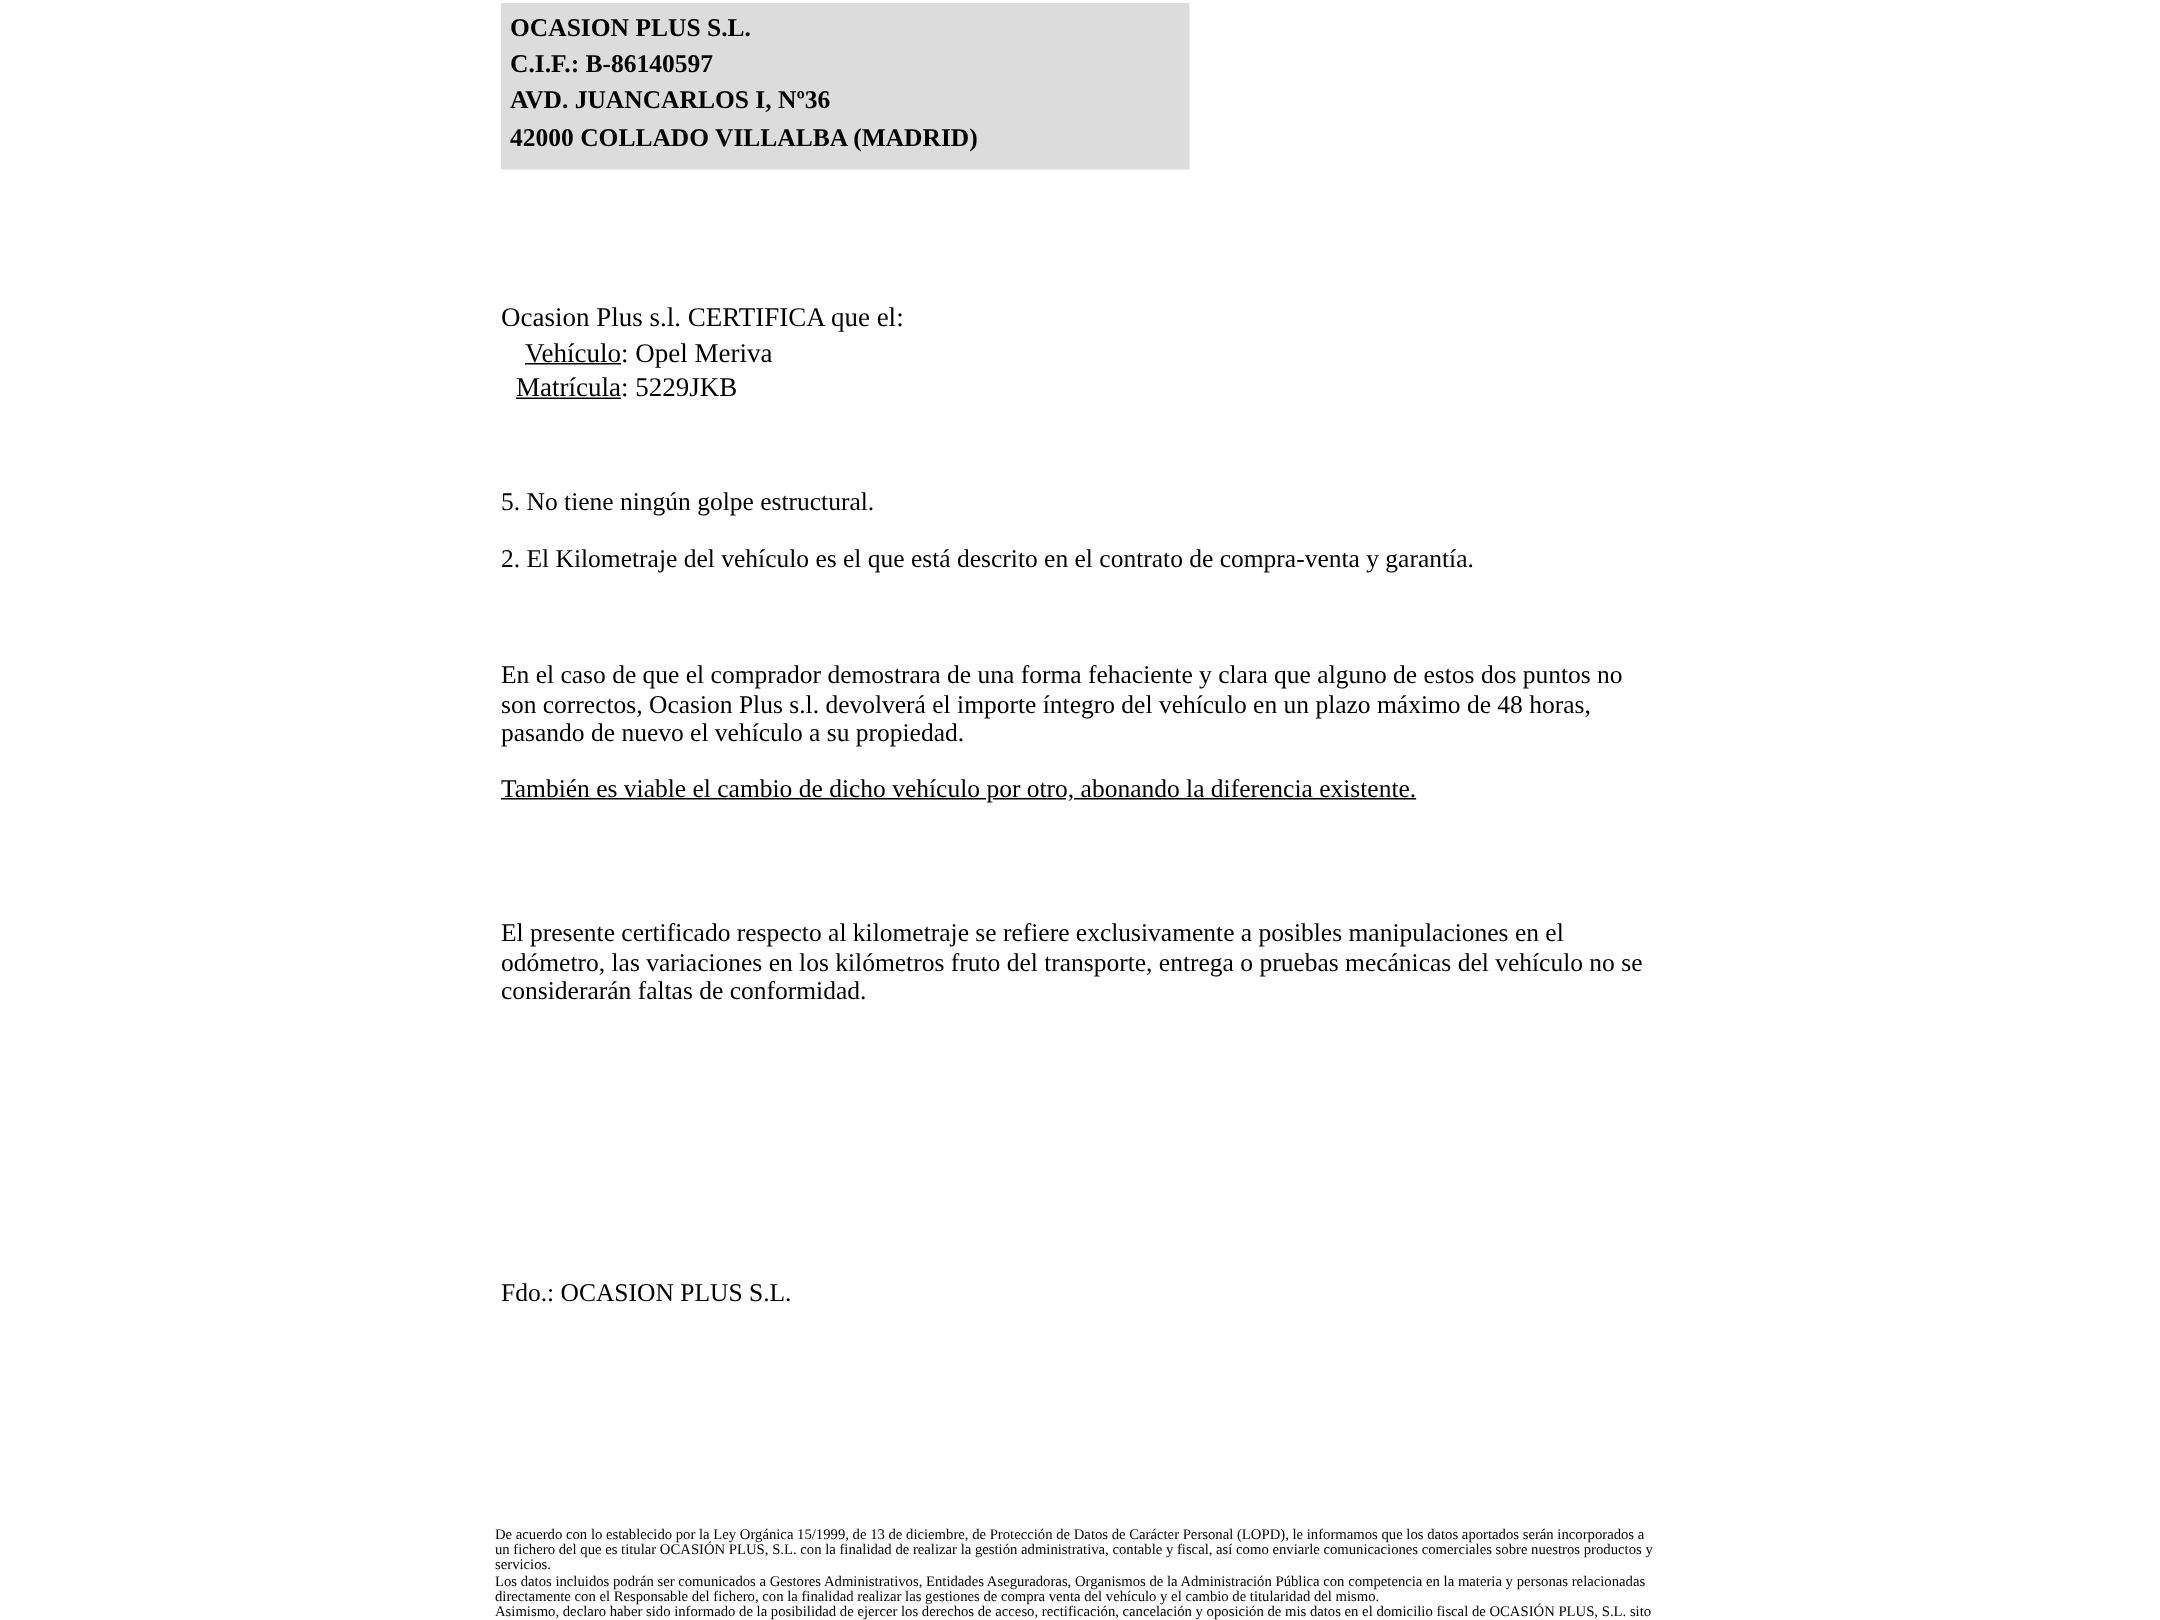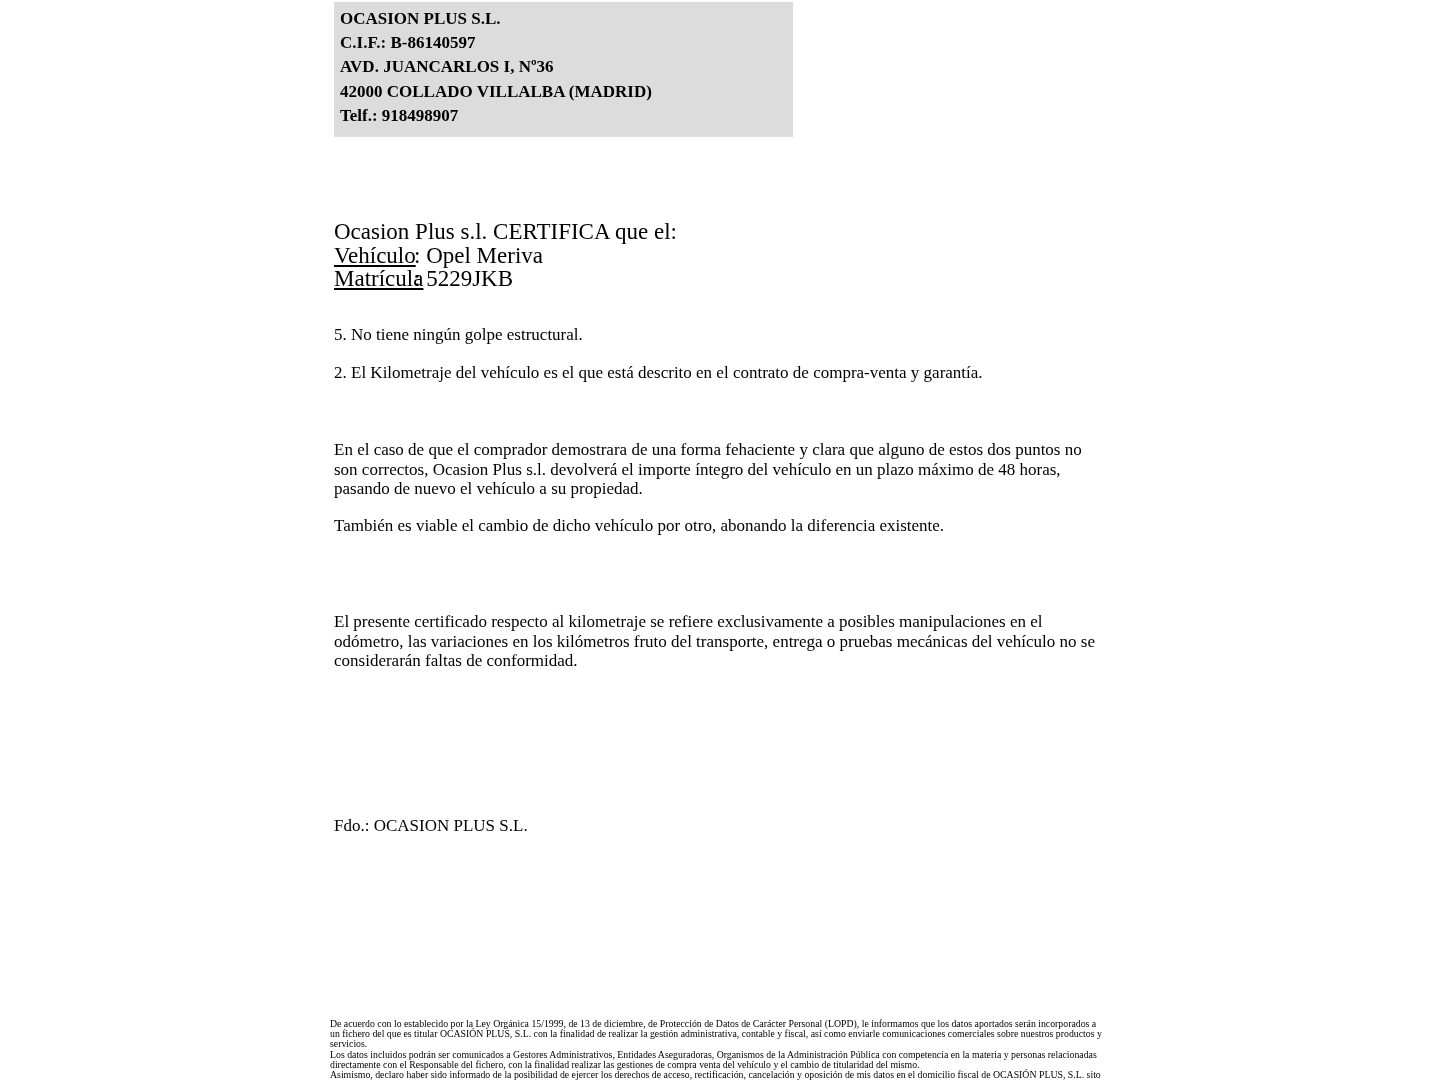--- a/index.html
+++ b/index.html
@@ -36,49 +36,49 @@
     position: absolute;
     left: 0;
     top: 171px;
     width: 760px;
     text-align: right;
     font-size: 17px;
   }
   .certify {
     position: absolute;
     left: 0;
-    top: 220px;
-    font-size: 23px;
+    top: 200px;
+    font-size: 18px;
     line-height: 23.5px;
   }
   .field-row .label-cell {
     display: inline-block;
     width: 80px;
     text-align: right;
   }
   .field-row .label-cell .ul {
     text-decoration: underline;
   }
   .para {
     position: absolute;
     left: 0;
     width: 768px;
     font-size: 17px;
     line-height: 19.6px;
   }
   .p-point1   { top: 325px; }
   .p-point2   { top: 363px; }
   .p-body1    { top: 440px; }
-  .p-body2    { top: 516px; }
+  .p-body2    { top: 516px; text-decoration: underline; }
   .p-body3    { top: 555px; }
   .p-body4    { top: 612px; }
   .signature  {
     position: absolute;
     left: 0;
-    top: 816px;
+    top: 852px;
     font-size: 17px;
     text-align: center;
   }
   .legal {
     position: absolute;
     left: -4px;
     top: 1019px;
     width: 772px;
     font-size: 9.8px;
     line-height: 10.2px;
@@ -89,21 +89,20 @@
 <body>
 
 <div class="page">
   <div class="content">
 
     <div class="header-box" style="background: rgb(220, 220, 220);">
       <div class="hline">OCASION PLUS S.L.</div>
       <div class="hline">C.I.F.: B-86140597</div>
       <div class="hline">AVD. JUANCARLOS I, Nº36</div>
       <div class="hline">42000 COLLADO VILLALBA (MADRID)</div>
-      <div class="hline">Telf.: 918498907</div>
     </div>
 
 
     <div class="certify">
       <div>Ocasion Plus s.l. CERTIFICA que el:</div>
       <div class="field-row">
         <span class="label-cell"><span class="ul">Vehículo</span></span><span>: Opel Meriva</span>
       </div>
       <div class="field-row">
         <span class="label-cell"><span class="ul">Matrícula</span></span><span>: 5229JKB</span>

